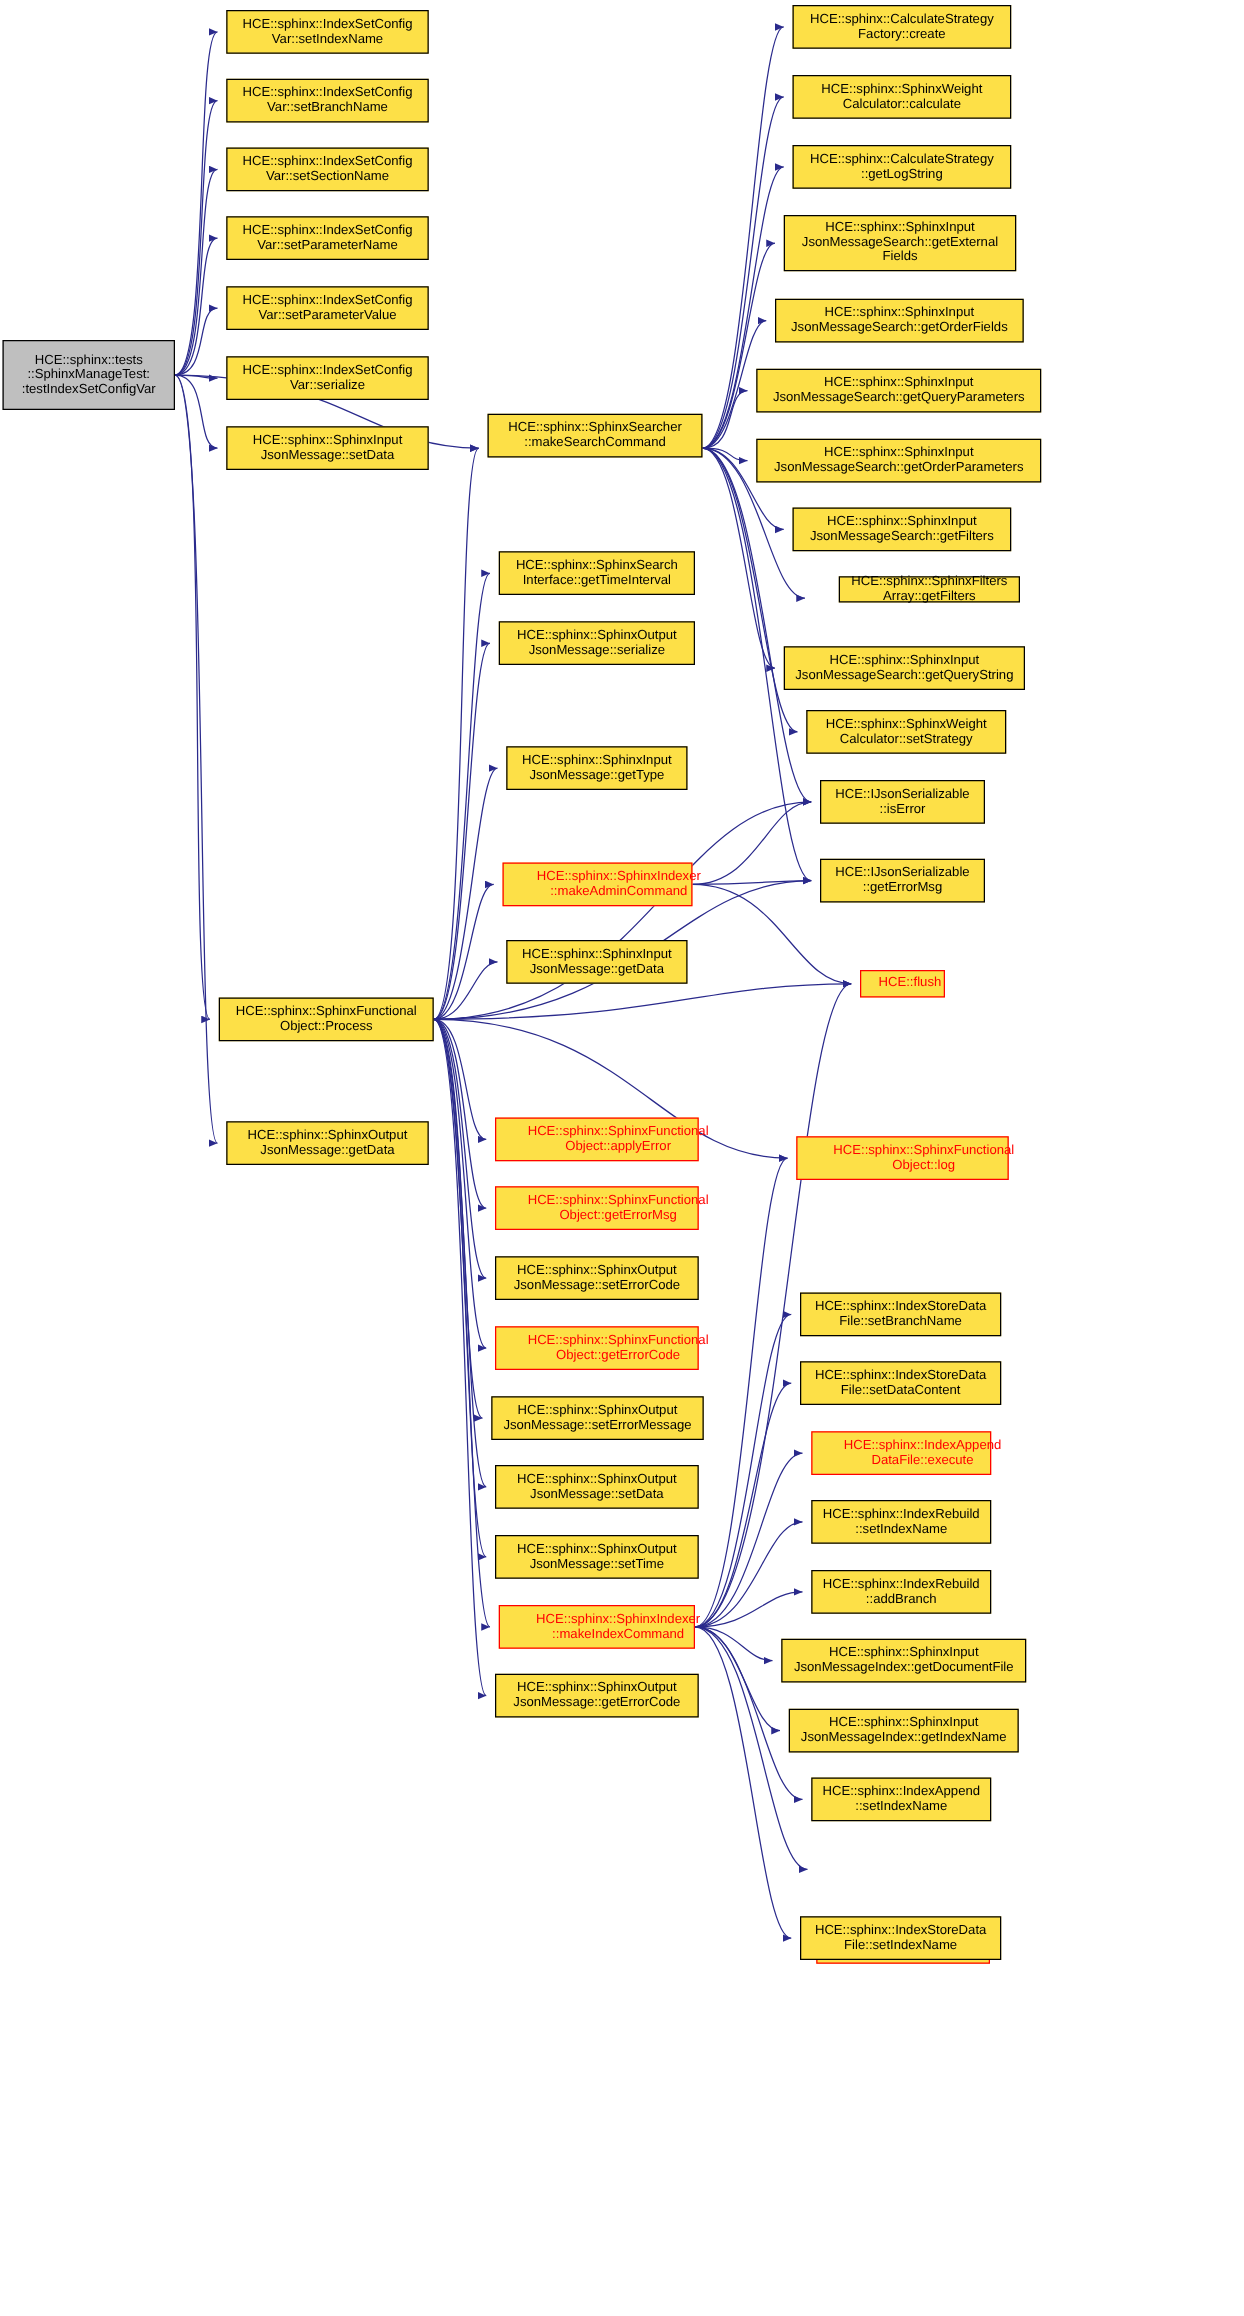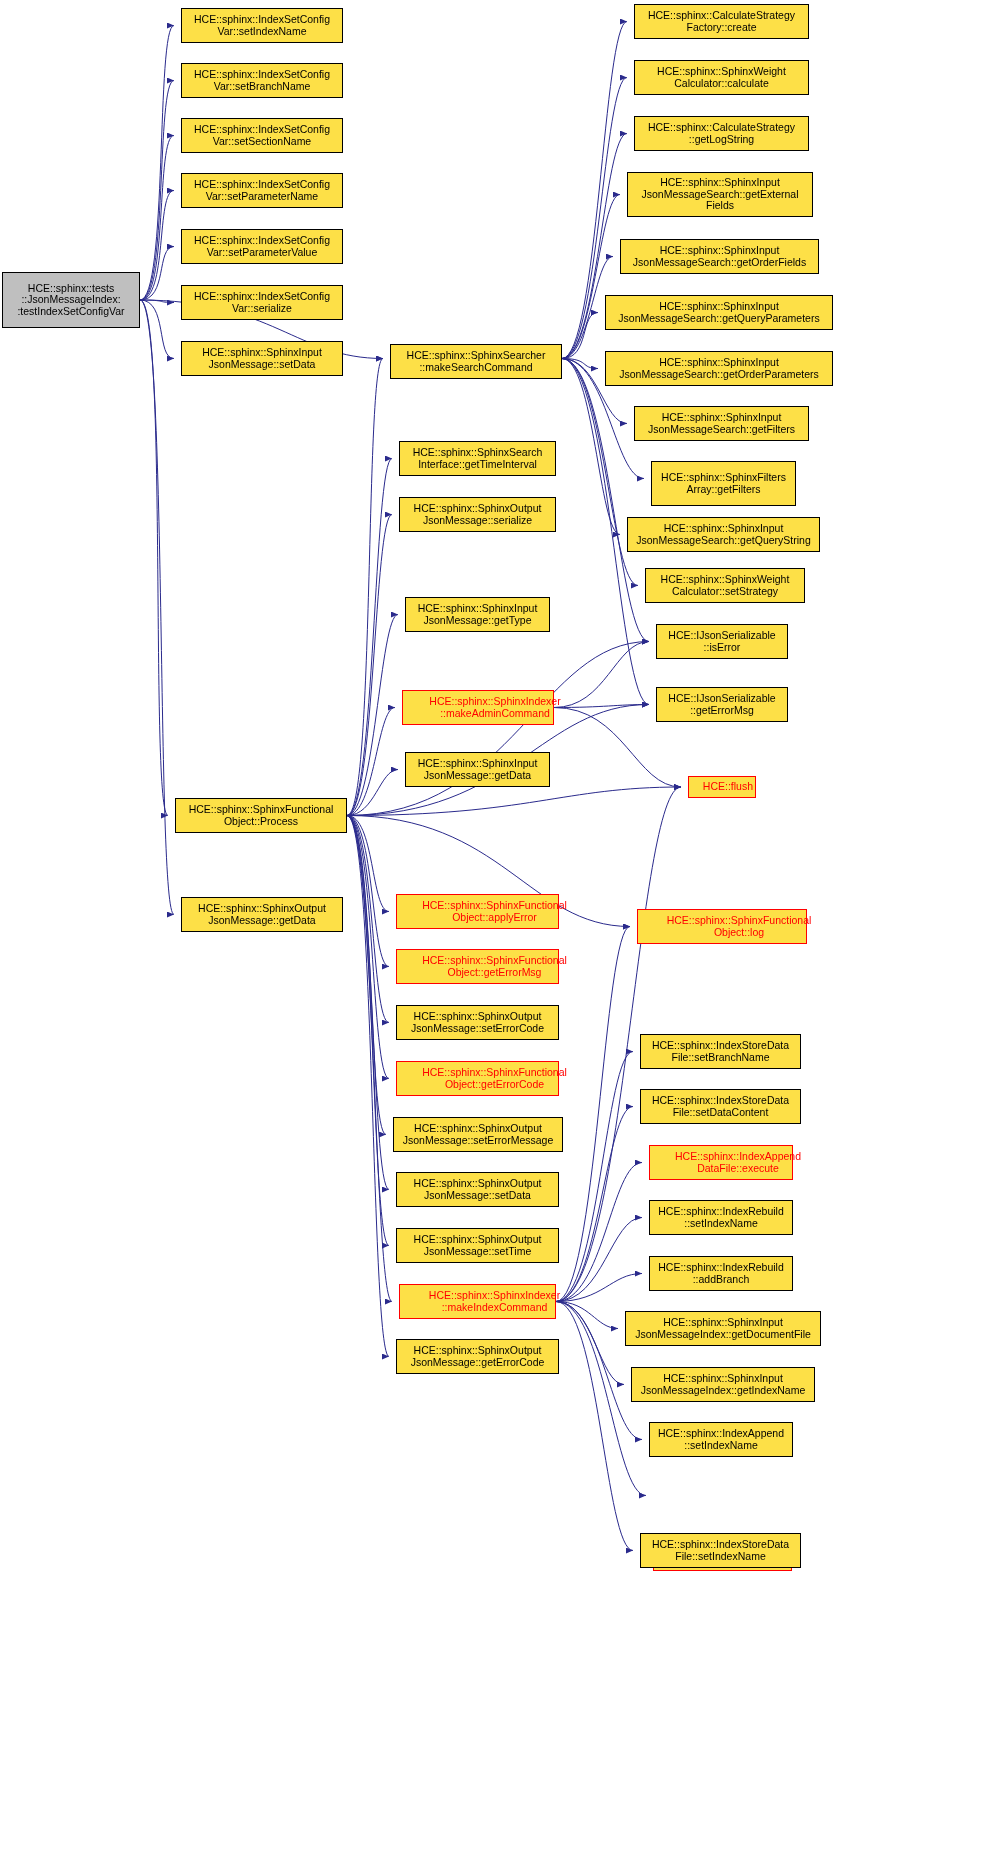--- a/index.html
+++ b/index.html
@@ -80,21 +80,21 @@
         <path d="M556,1301.5 C603.3,1301.5 611.255,1439.5 642,1439.5" fill="none" stroke="#2a2a8c" stroke-width="1" marker-end="url(#arrow)"></path>
         <path d="M556,1301.5 C605.5,1301.5 613.825,1495.5 646,1495.5" fill="none" stroke="#2a2a8c" stroke-width="1" marker-end="url(#arrow)"></path>
         <path d="M556,1301.5 C598.35,1301.5 605.4725,1550.5 633,1550.5" fill="none" stroke="#2a2a8c" stroke-width="1" marker-end="url(#arrow)"></path>
         <path d="M556,1301.5 C624.75,1301.5 636.3125,787 681,787" fill="none" stroke="#2a2a8c" stroke-width="1" marker-end="url(#arrow)"></path>
         <path d="M556,1301.5 C596.7,1301.5 603.545,926.5 630,926.5" fill="none" stroke="#2a2a8c" stroke-width="1" marker-end="url(#arrow)"></path>
       </g>
   </svg>
   <div id="node-layer">
       <div class="node root" style="left: 2px; top: 272px; width: 138px; height: 56px;">
         <span class="lbl">HCE::sphinx::tests
-::JsonMessageIndex:
+::SphinxManageTest:
 :testIndexSetConfigVar</span>
       </div>
       <div class="node" style="left: 181px; top: 8px; width: 162px; height: 35px;">
         <span class="lbl">HCE::sphinx::IndexSetConfig
 Var::setIndexName</span>
       </div>
       <div class="node" style="left: 181px; top: 63px; width: 162px; height: 35px;">
         <span class="lbl">HCE::sphinx::IndexSetConfig
 Var::setBranchName</span>
       </div>
@@ -119,21 +119,21 @@
 JsonMessage::setData</span>
       </div>
       <div class="node" style="left: 181px; top: 897px; width: 162px; height: 35px;">
         <span class="lbl">HCE::sphinx::SphinxOutput
 JsonMessage::getData</span>
       </div>
       <div class="node" style="left: 175px; top: 798px; width: 172px; height: 35px;">
         <span class="lbl">HCE::sphinx::SphinxFunctional
 Object::Process</span>
       </div>
-      <div class="node" style="left: 390px; top: 344px; width: 172px; height: 35px;">
+      <div class="node" style="left: 390px; top: 331px; width: 172px; height: 35px;">
         <span class="lbl">HCE::sphinx::SphinxSearcher
 ::makeSearchCommand</span>
       </div>
       <div class="node" style="left: 399px; top: 441px; width: 157px; height: 35px;">
         <span class="lbl">HCE::sphinx::SphinxSearch
 Interface::getTimeInterval</span>
       </div>
       <div class="node" style="left: 399px; top: 497px; width: 157px; height: 35px;">
         <span class="lbl">HCE::sphinx::SphinxOutput
 JsonMessage::serialize</span>
@@ -212,21 +212,21 @@
 JsonMessageSearch::getQueryParameters</span>
       </div>
       <div class="node" style="left: 605px; top: 351px; width: 228px; height: 35px;">
         <span class="lbl">HCE::sphinx::SphinxInput
 JsonMessageSearch::getOrderParameters</span>
       </div>
       <div class="node" style="left: 634px; top: 406px; width: 175px; height: 35px;">
         <span class="lbl">HCE::sphinx::SphinxInput
 JsonMessageSearch::getFilters</span>
       </div>
-      <div class="node" style="left: 651px; top: 461px; width: 145px; height: 45px; justify-content: center;">
+      <div class="node" style="left: 671px; top: 461px; width: 145px; height: 21px; justify-content: center;">
         <span class="lbl">HCE::sphinx::SphinxFilters
 Array::getFilters</span>
       </div>
       <div class="node" style="left: 627px; top: 517px; width: 193px; height: 35px;">
         <span class="lbl">HCE::sphinx::SphinxInput
 JsonMessageSearch::getQueryString</span>
       </div>
       <div class="node" style="left: 645px; top: 568px; width: 160px; height: 35px;">
         <span class="lbl">HCE::sphinx::SphinxWeight
 Calculator::setStrategy</span>

